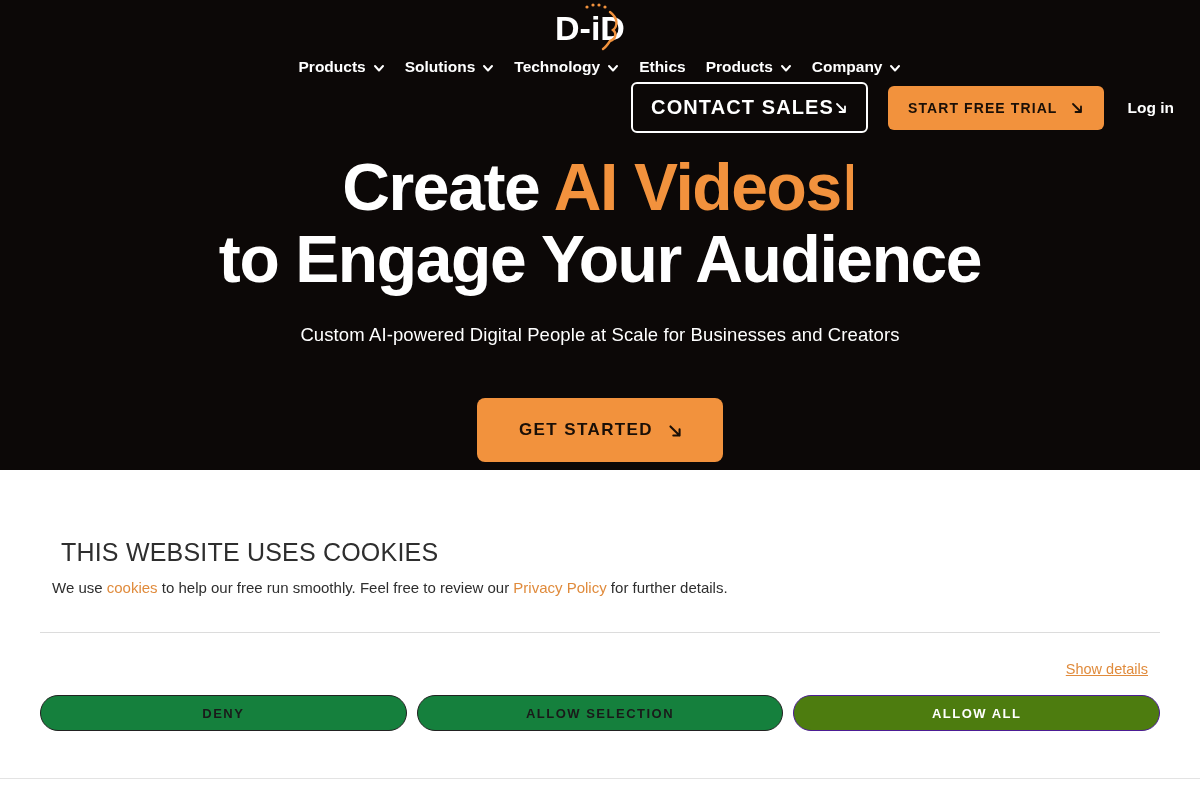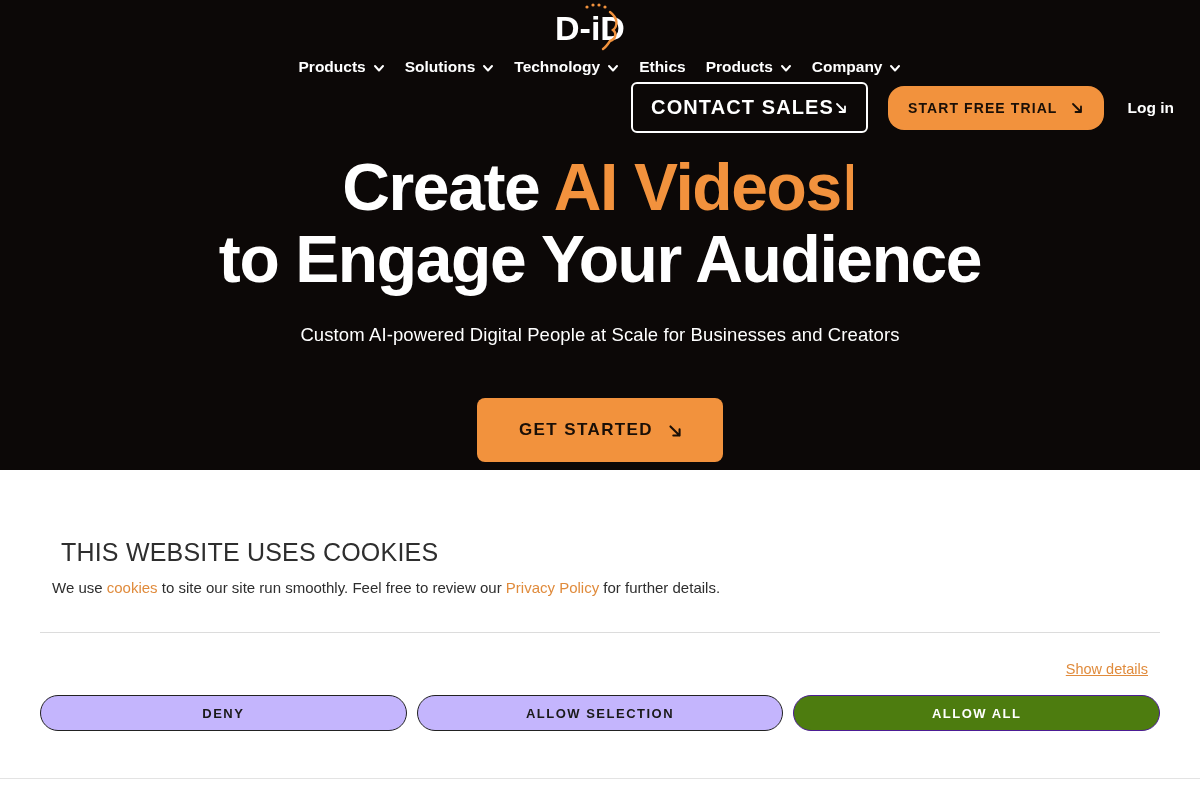--- a/index.html
+++ b/index.html
@@ -76,21 +76,21 @@
     letter-spacing:1.1px;
     padding:12px 18px;
     cursor:pointer;
     white-space:nowrap;
   }
   .btn-orange-sm {
     display:flex;
     align-items:center;
     gap:12px;
     border:none;
-    border-radius:16px;
+    border-radius:6px;
     background:#F2923D;
     color:#1a0f07;
     font-size:14px;
     font-weight:bold;
     letter-spacing:1.1px;
     padding:14px 20px;
     cursor:pointer;
     white-space:nowrap;
   }
   .login {
@@ -199,21 +199,21 @@
     border-radius:20px;
     font-size:13px;
     font-weight:bold;
     letter-spacing:1.5px;
     display:flex;
     align-items:center;
     justify-content:center;
     cursor:pointer;
   }
   .pill-light {
-    background:#c4b5fd;
+    background:#15803d;
     border:1px solid #222222;
     color:#1a1a1a;
   }
   .pill-orange {
     background:#4d7c0f;
     border:1px solid #4c1d95;
     color:#ffffff;
   }
   .bottom-rule {
     position:absolute;
@@ -339,21 +339,21 @@
     </button>
   </div>
 
 </div>
 
 <div class="cookie">
 
   <div class="cookie-title">THIS WEBSITE USES COOKIES</div>
 
   <div class="cookie-text">
-    <span>We use </span><a>cookies</a><span> to site our site run smoothly. Feel free to review our </span><a>Privacy Policy</a><span> for further details.</span>
+    <span>We use </span><a>cookies</a><span> to help our free run smoothly. Feel free to review our </span><a>Privacy Policy</a><span> for further details.</span>
   </div>
 
   <div class="divider"></div>
 
   <div class="show-details-row">
     <span class="show-details">Show details</span>
   </div>
 
   <div class="cookie-buttons">
     <div class="pill pill-light">

